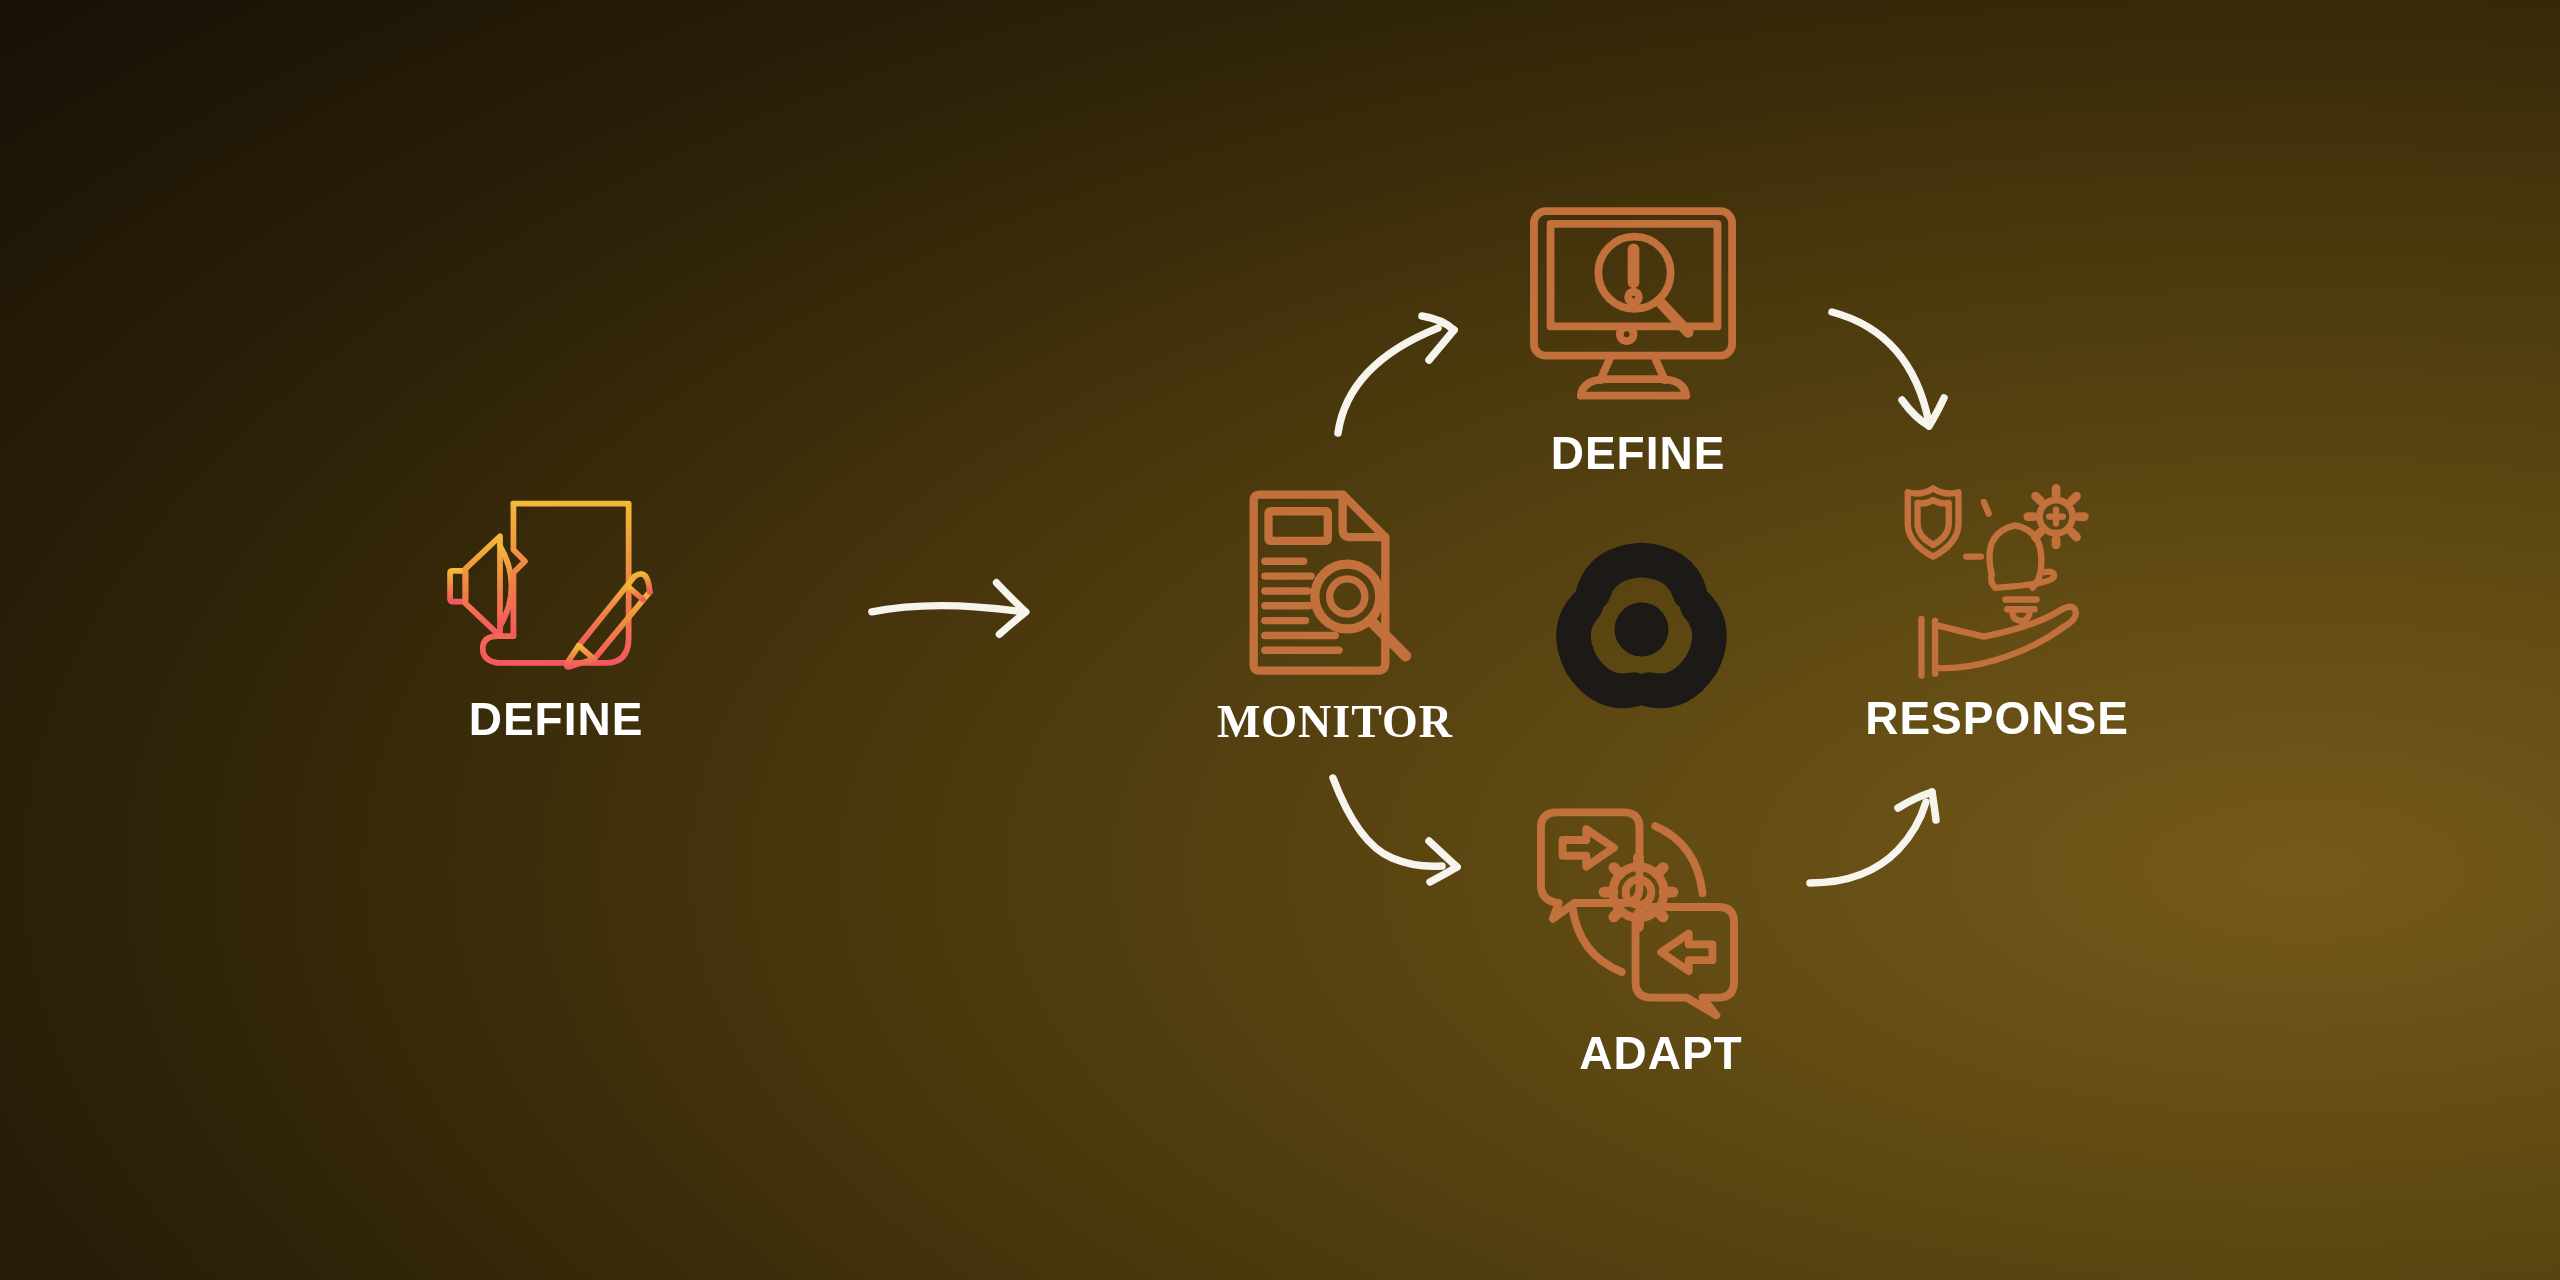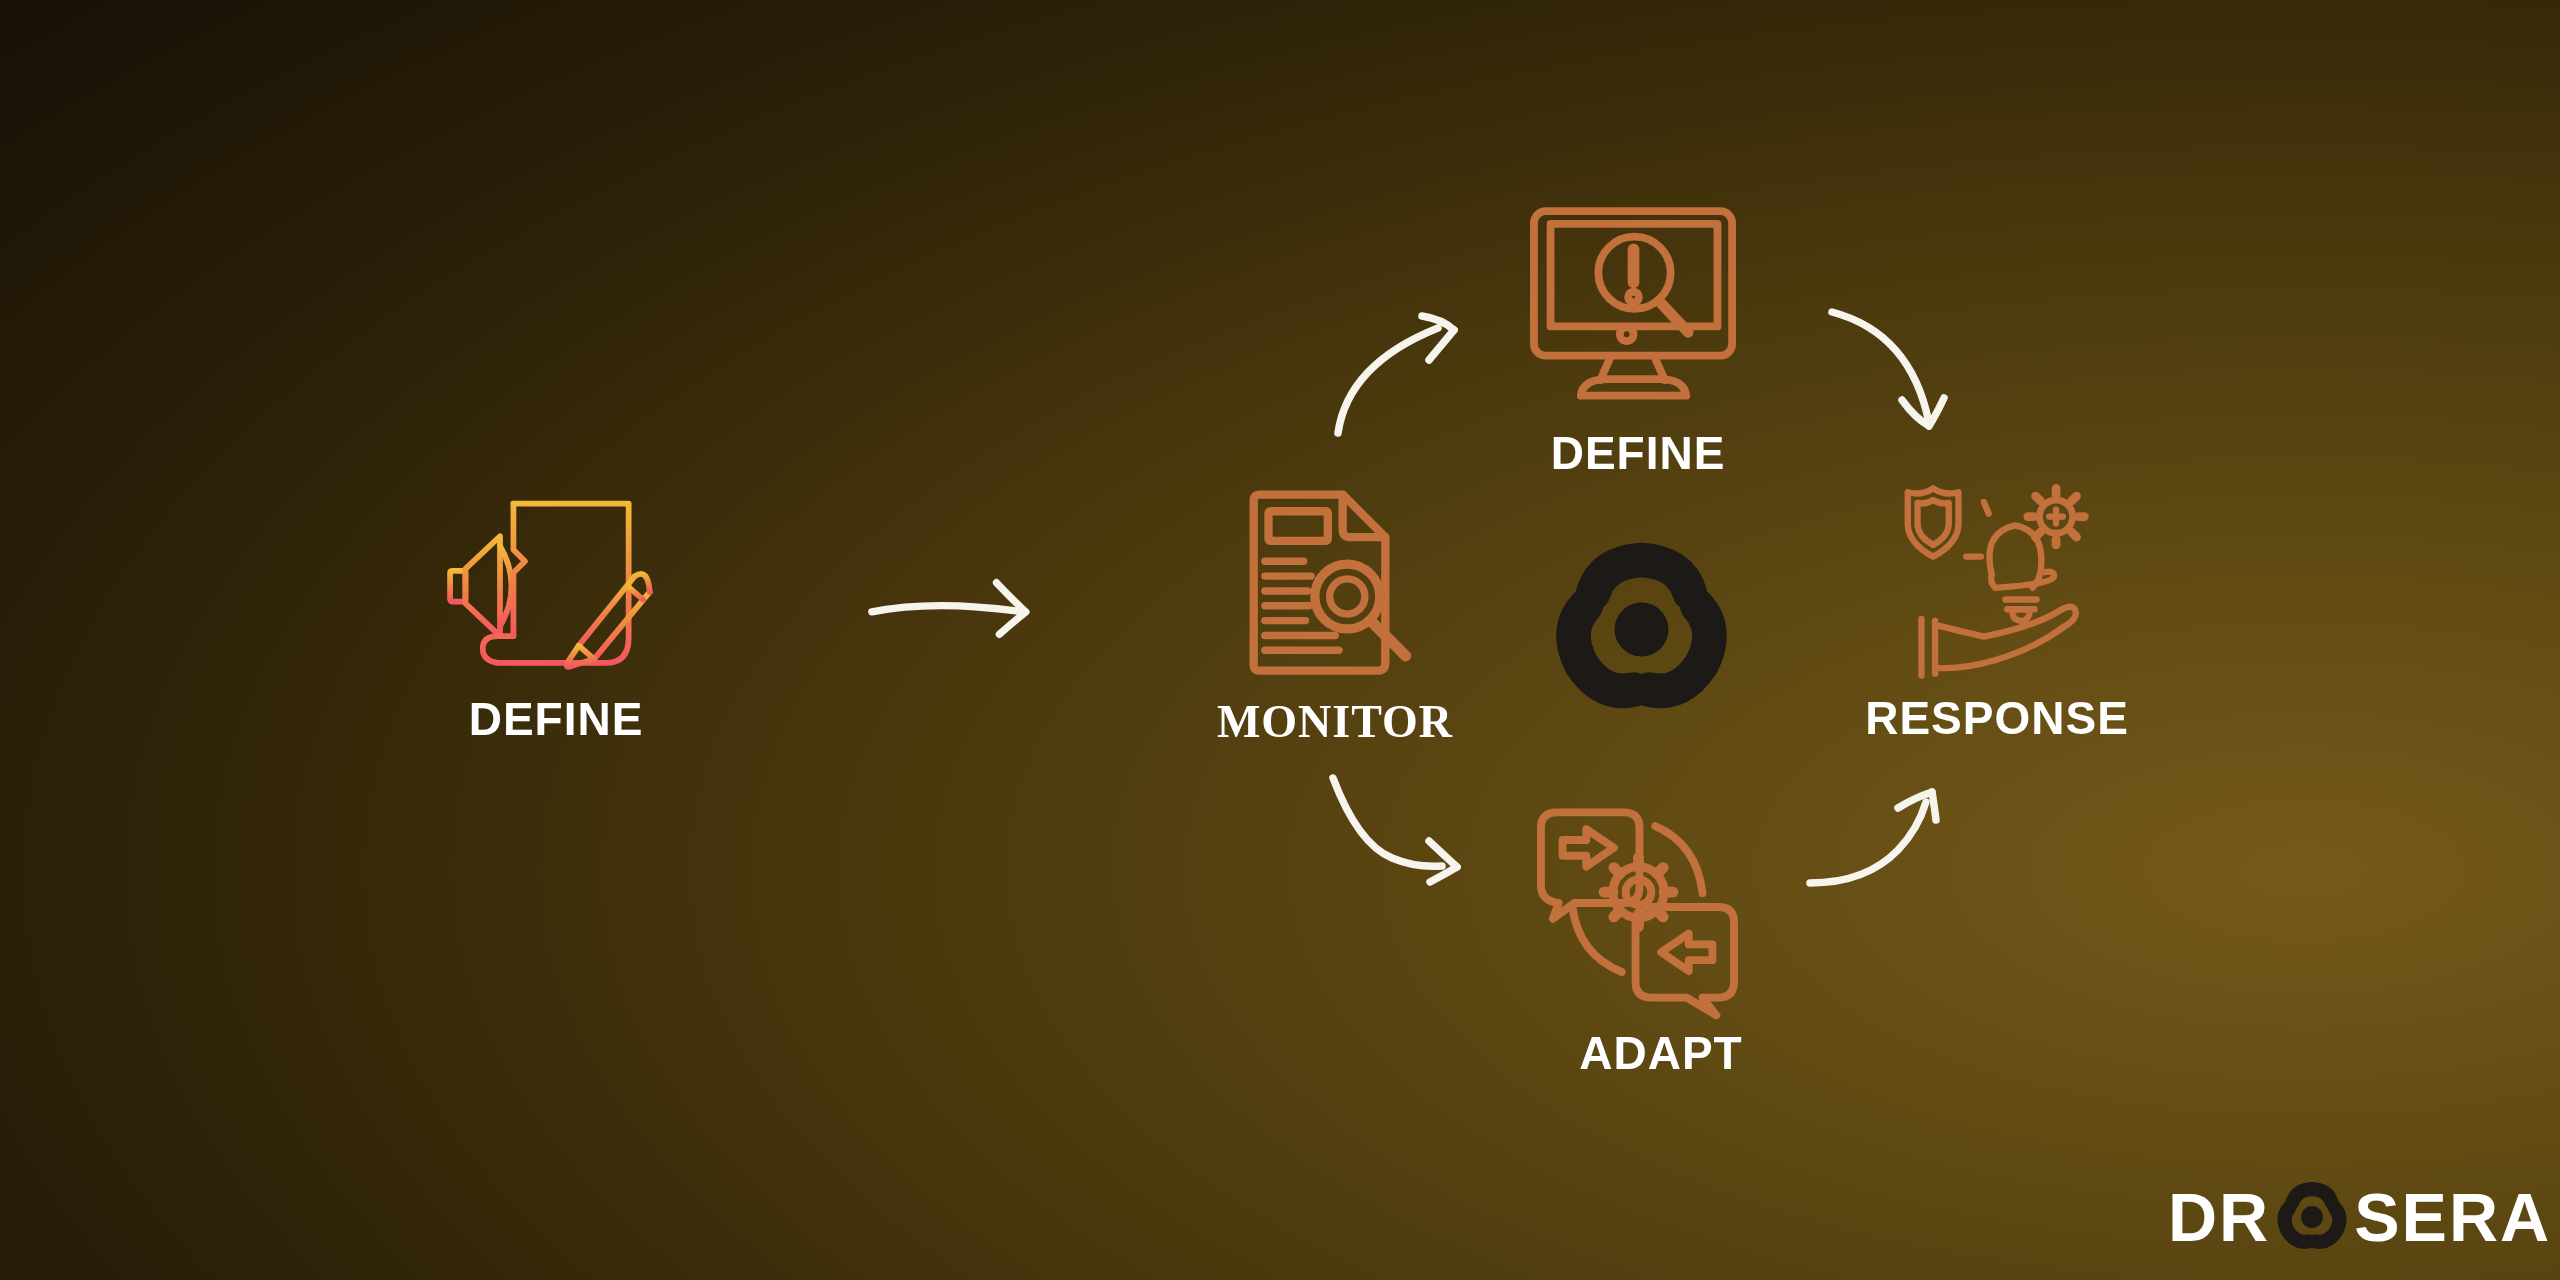--- a/index.html
+++ b/index.html
@@ -199,26 +199,14 @@
   </svg>
 
   <svg class="abs" style="left:1808px;top:780px;" width="135" height="112" viewBox="0 0 135 112">
     <g class="warrow" stroke-width="7.5">
       <path d="M2,103 Q58,103 90,70 Q110,49 118,22"></path>
       <path d="M90,28 Q106,18 124,12"></path>
       <path d="M128,40 Q126,24 124,12"></path>
     </g>
   </svg>
 
-  <div class="wordmark">
-    <span>DR</span>
-    <svg class="emb" width="78" height="78" viewBox="0 0 200 200">
-      <g fill="none" stroke="var(--emblem-dark,#1d1916)" stroke-width="36" stroke-linecap="round">
-        <path d="M50,62 Q60,30 100,28 Q140,30 150,62"></path>
-        <path d="M50,62 Q60,30 100,28 Q140,30 150,62" transform="rotate(120 100 100)"></path>
-        <path d="M50,62 Q60,30 100,28 Q140,30 150,62" transform="rotate(240 100 100)"></path>
-      </g>
-      <circle cx="100" cy="100" r="28" fill="var(--emblem-dark,#1d1916)"></circle>
-    </svg>
-    <span>SERA</span>
-  </div>
 
 </div>
 
 </body></html>

